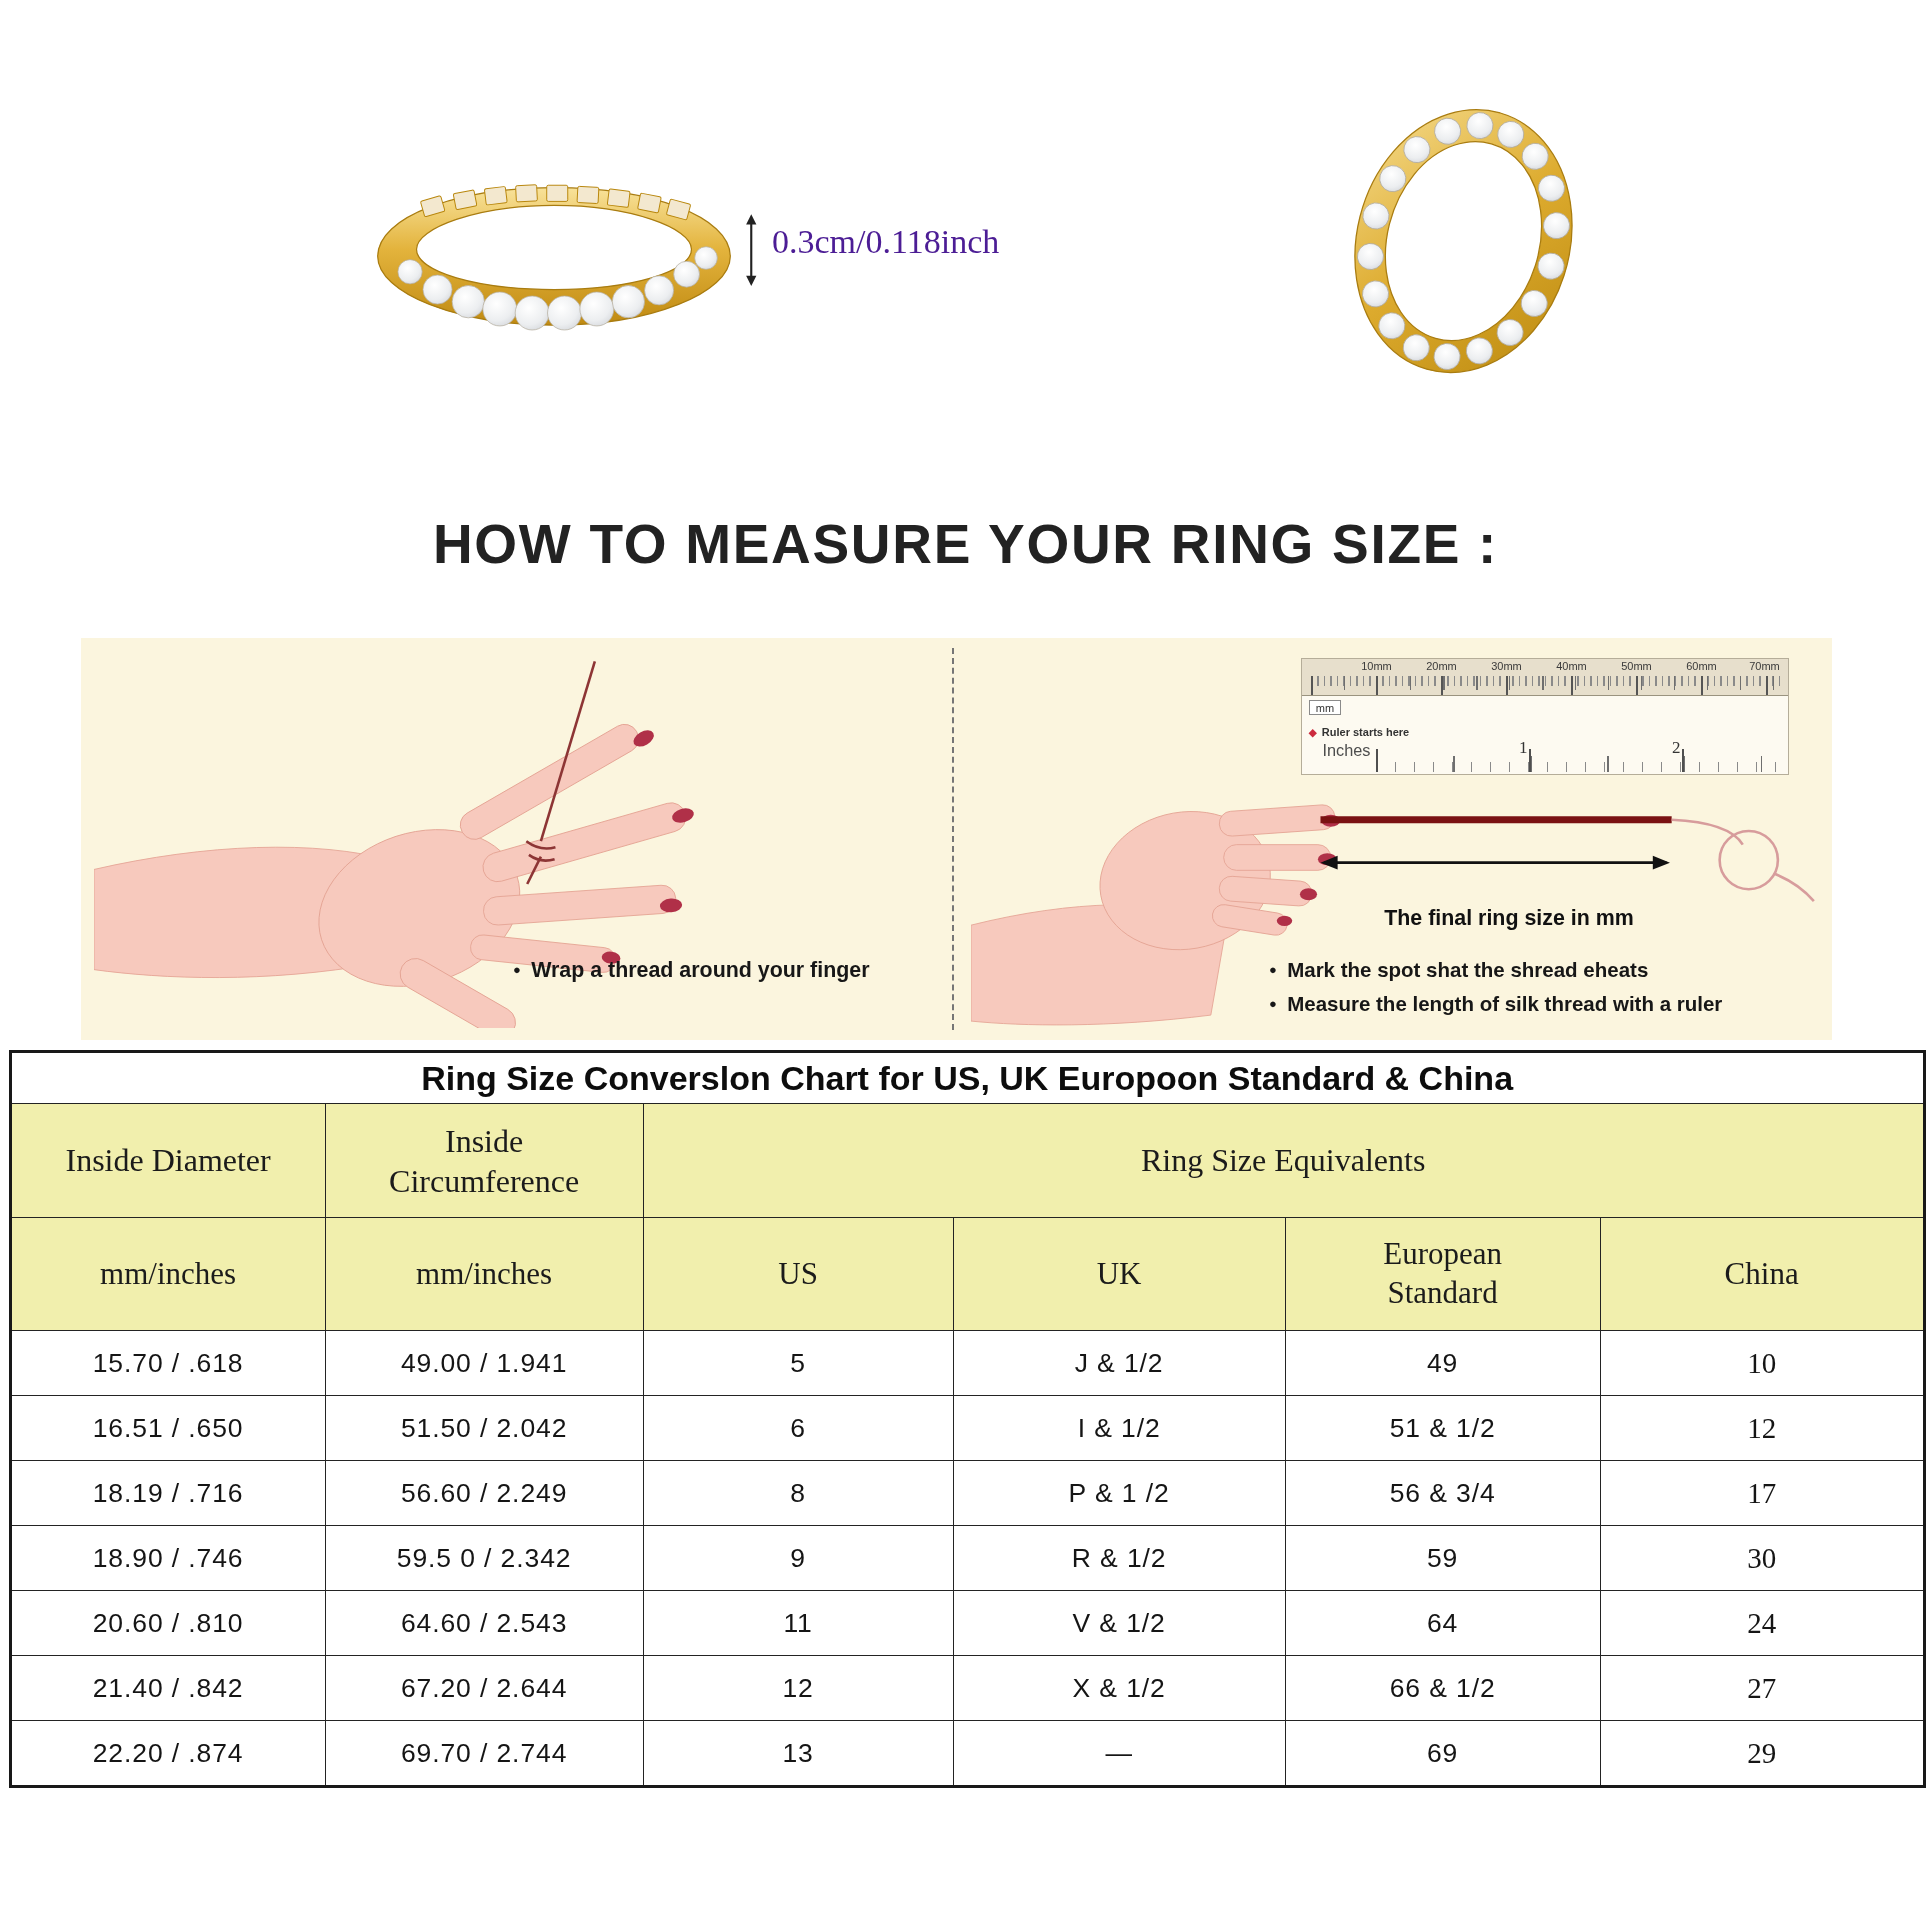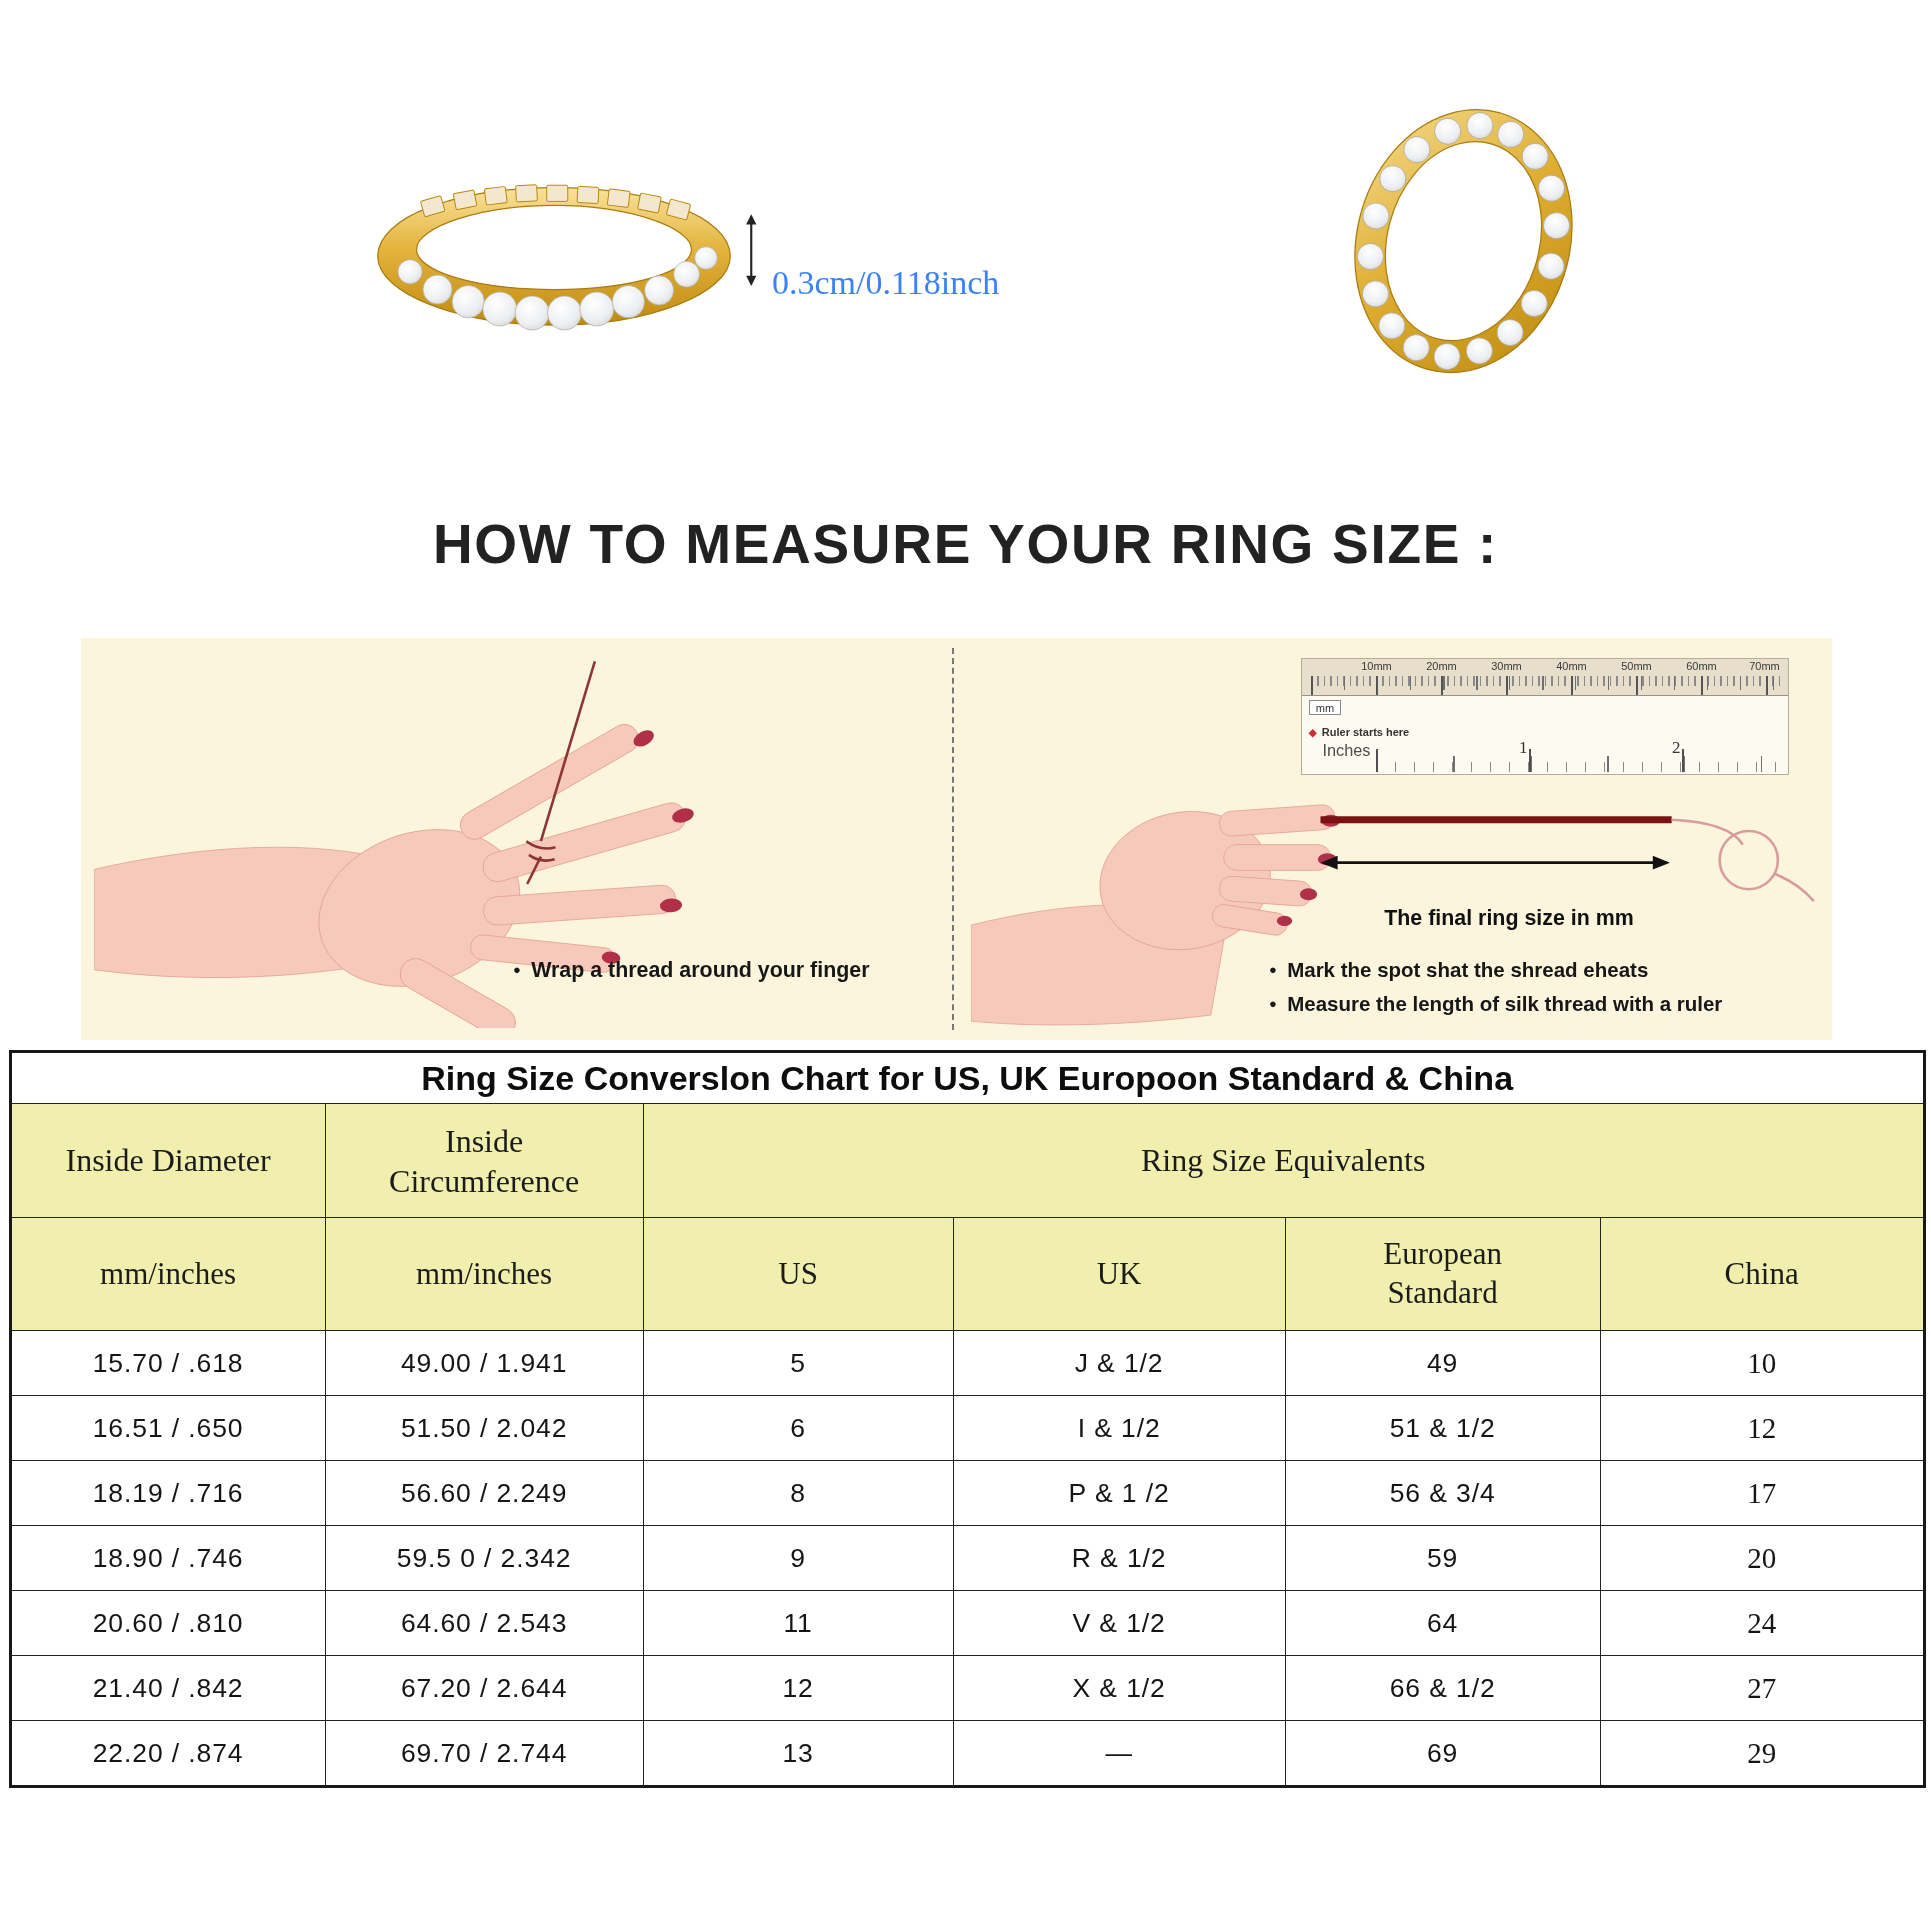--- a/index.html
+++ b/index.html
@@ -3,21 +3,21 @@
 <meta charset="utf-8">
 <style>
   html,body{margin:0;padding:0;background:#fff;}
   .page{position:relative;width:1931px;height:1931px;background:#fff;overflow:hidden;
         font-family:"Liberation Sans",sans-serif;color:#111;}
   .abs{position:absolute;}
 
   
   .ring-left{left:368px;top:181px;}
   .band-arrow{left:741px;top:214px;}
-  .band-label{left:772px;top:223px;font-family:"Liberation Serif",serif;font-size:34px;color:#3b82f6;margin-top:41px;}
+  .band-label{left:772px;top:223px;font-family:"Liberation Serif",serif;font-size:34px;color:#4c1d95;}
   .ring-right{left:1337px;top:96px;}
 
   
   .heading{left:0;top:512px;width:100%;text-align:center;font-size:55px;font-weight:700;
            letter-spacing:1.7px;color:#222;}
 
   
   .panel{left:81px;top:638px;width:1751px;height:402px;background:#fbf5de;}
   .divider{left:871px;top:10.3px;height:382px;border-left:2.6px dashed #767676;}
   .left-art{left:13px;top:13px;}
@@ -309,21 +309,21 @@
         <td>P &amp; 1 /2</td>
         <td>56 &amp; 3/4</td>
         <td>17</td>
       </tr>
       <tr class="drow">
         <td>18.90 / .746</td>
         <td>59.5 0 / 2.342</td>
         <td>9</td>
         <td>R &amp; 1/2</td>
         <td>59</td>
-        <td>20</td>
+        <td>30</td>
       </tr>
       <tr class="drow">
         <td>20.60 / .810</td>
         <td>64.60 / 2.543</td>
         <td>11</td>
         <td>V &amp; 1/2</td>
         <td>64</td>
         <td>24</td>
       </tr>
       <tr class="drow">

